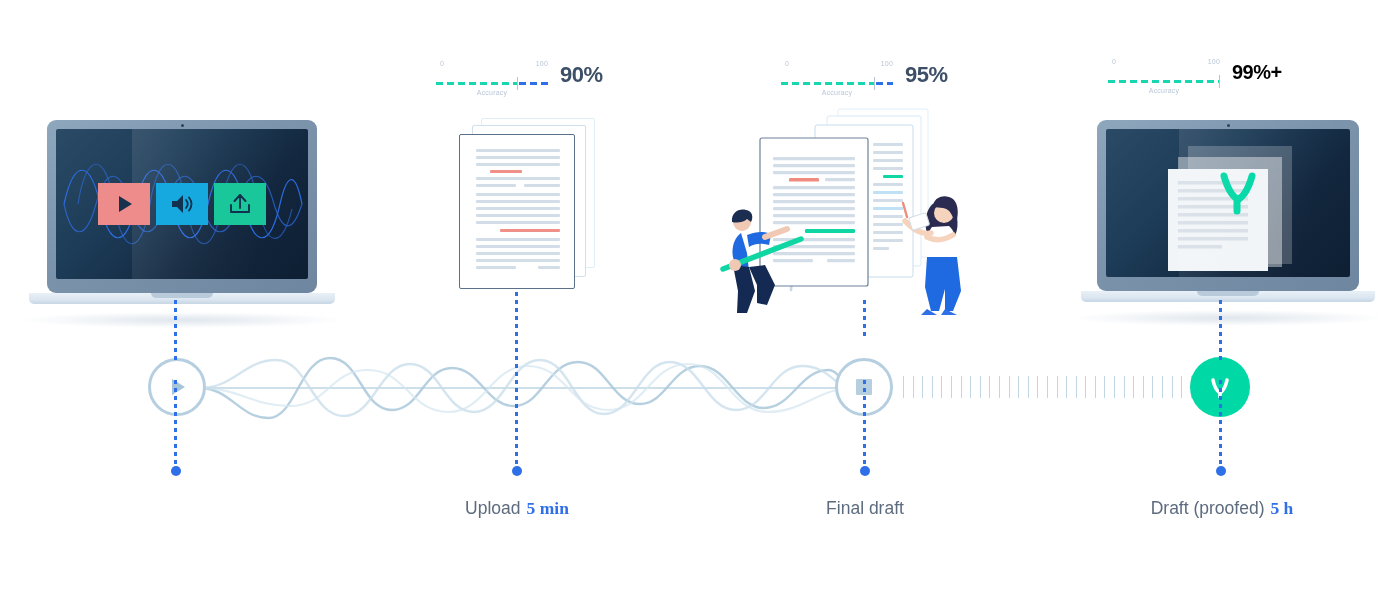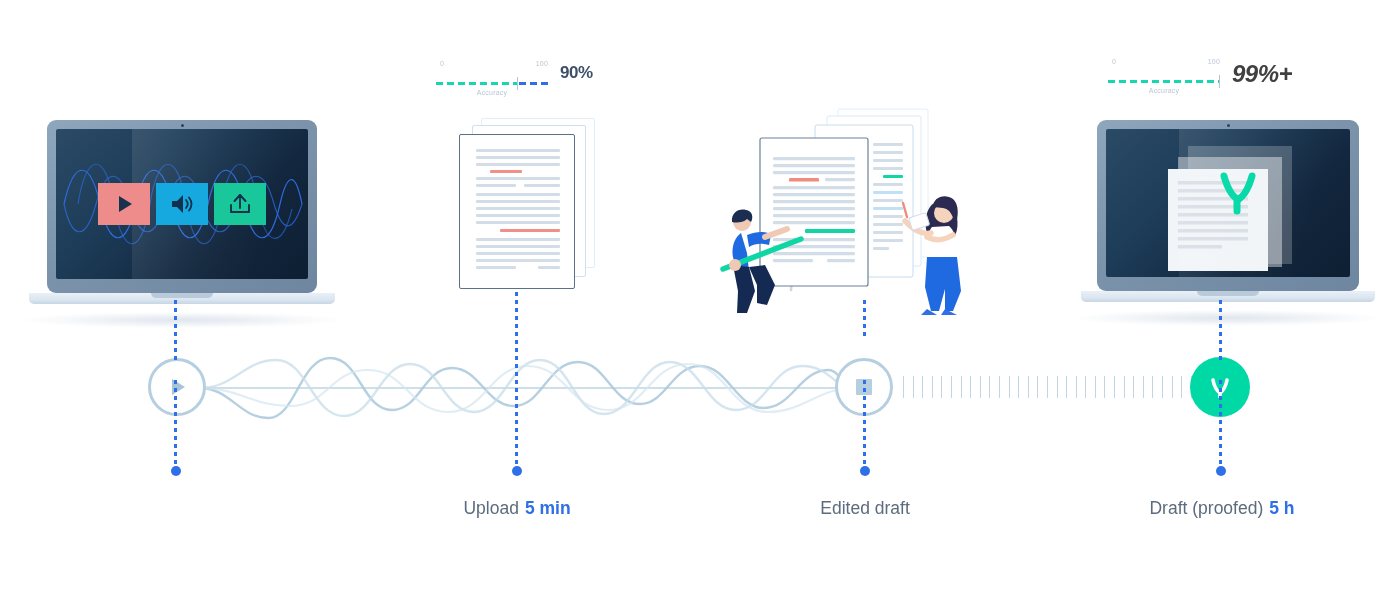--- a/index.html
+++ b/index.html
@@ -37,21 +37,21 @@
       #2f6fe8 0px, #2f6fe8 7px, transparent 7px, transparent 11px);
   }
   .gauge-marker {
     position:absolute; top:-5px; width:1px; height:13px; background:#b6c3d3;
   }
   .gauge-caption {
     text-align:center; font-size:7px; color:#b8c6d6; margin-top:4px;
     letter-spacing:.2px;
   }
   .gauge-value {
-    font-size:17px; font-weight:bold; letter-spacing:-.5px;
+    font-size:22px; font-weight:bold; letter-spacing:-.5px;
     margin-left:12px; line-height:1; margin-top:4px; white-space:nowrap;
   }
 
   
   .laptop { position:absolute; }
   .lid {
     position:relative; border-radius:9px;
     background:linear-gradient(150deg,#8fa7bd 0%,#7b93ab 45%,#6e869f 100%);
     padding:9px 9px 14px 9px;
   }
@@ -119,21 +119,21 @@
   .conn-dot {
     position:absolute; left:50%; transform:translateX(-50%);
     width:10px; height:10px; border-radius:50%; background:#2f6fe8;
   }
 
   
   .caption {
     position:absolute; font-size:17.5px; color:#5c6b7e; white-space:nowrap;
     transform:translateX(-50%);
   }
-  .caption .val { color:#2f6fe8; font-weight:bold; margin-left:6px; }
+  .caption .val { color:#2f6fe8; font-weight:bold; margin-left:6px;font-family:Liberation Serif, serif; }
 </style>
 </head>
 <body>
 
 <div class="stage">
 
   <div class="gauge-block" style="left:436px; top:60px;">
     <div class="gauge">
       <div class="gauge-scale">
         <span class="gauge-tick-label lo">0</span>
@@ -142,34 +142,49 @@
       <div class="gauge-bar">
         <div class="gauge-fill" style="width:72%; color:#16d7b0;"></div>
         <div class="gauge-rest" style="width:26%;"></div>
         <div class="gauge-marker" style="left:72%;"></div>
       </div>
       <div class="gauge-caption">Accuracy</div>
     </div>
     <div class="gauge-value" style="color:#3d5068;">90%</div>
   </div>
 
+  <div class="gauge-block" style="left:781px; top:60px;">
+    <div class="gauge">
+      <div class="gauge-scale">
+        <span class="gauge-tick-label lo">0</span>
+        <span class="gauge-tick-label hi">100</span>
+      </div>
+      <div class="gauge-bar">
+        <div class="gauge-fill" style="width:83%; color:#16d7b0;"></div>
+        <div class="gauge-rest" style="width:15%;"></div>
+        <div class="gauge-marker" style="left:83%;"></div>
+      </div>
+      <div class="gauge-caption">Accuracy</div>
+    </div>
+    <div class="gauge-value" style="color:#3d5068;">95%</div>
+  </div>
 
   <div class="gauge-block" style="left:1108px; top:58px;">
     <div class="gauge">
       <div class="gauge-scale">
         <span class="gauge-tick-label lo">0</span>
         <span class="gauge-tick-label hi">100</span>
       </div>
       <div class="gauge-bar">
         <div class="gauge-fill" style="width:100%; color:#16d7b0;"></div>
         <div class="gauge-marker" style="left:99%;"></div>
       </div>
       <div class="gauge-caption">Accuracy</div>
     </div>
-    <div class="gauge-value" style="color:#404040; font-size:24px;font-style:italic;">99%+</div>
+    <div class="gauge-value" style="color:#000000; font-size:20px;">99%+</div>
   </div>
 
   <div class="laptop" style="left:47px; top:120px; width:270px;">
     <div class="lid">
       <div class="cam"></div>
       <div class="screen" style="height:150px;">
 
         <svg width="252" height="150" viewBox="0 0 252 150" style="position:absolute;inset:0;">
           <g fill="none" stroke="#2f6fe8" stroke-width="1.2" opacity="0.95">
             <path d="M8 75 C 18 30, 34 30, 44 75 C 54 120, 70 120, 80 75 C 90 30, 106 30, 116 75 C 126 120, 142 120, 152 75 C 162 30, 178 30, 188 75 C 198 120, 214 120, 224 75 C 232 40, 240 45, 246 75"></path>
@@ -437,20 +452,20 @@
     <div class="conn-seg" style="top:80px; height:88px;"></div>
     <div class="conn-dot" style="top:166px;"></div>
   </div>
 
 
   <div class="caption" style="left:517px; top:498px;">
     <span>Upload</span><span class="val">5 min</span>
   </div>
 
   <div class="caption" style="left:865px; top:498px;">
-    <span>Edited draft</span>
+    <span>Final draft</span>
   </div>
 
   <div class="caption" style="left:1222px; top:498px;">
     <span>Draft (proofed)</span><span class="val">5 h</span>
   </div>
 
 </div>
 
 </body></html>

